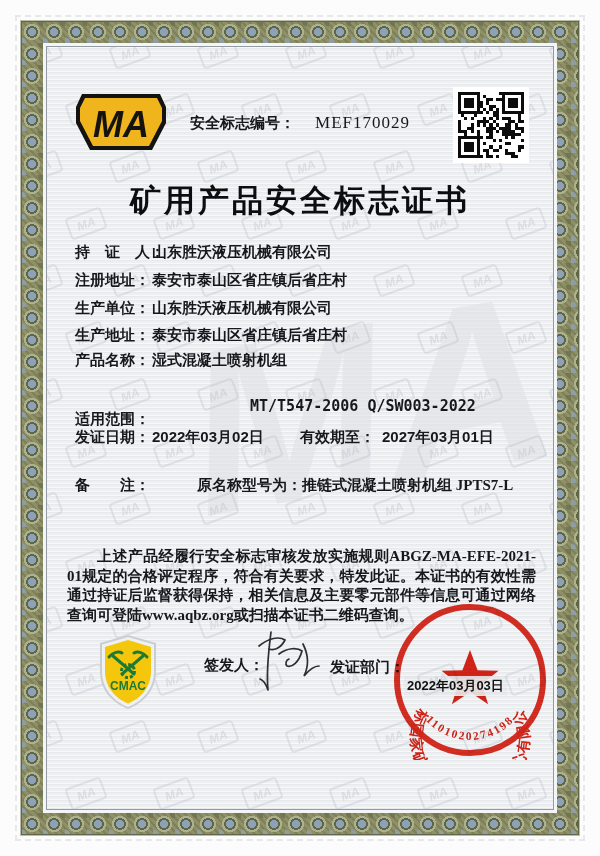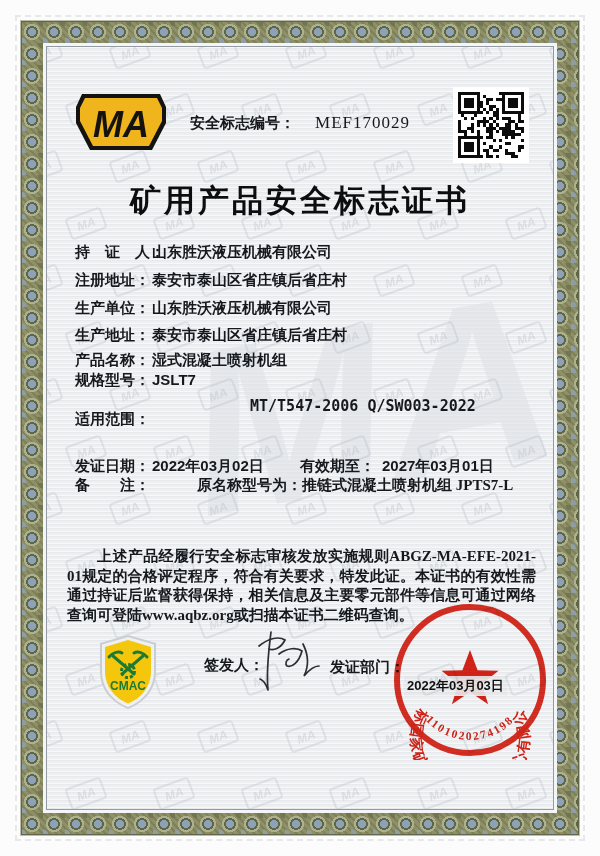--- a/index.html
+++ b/index.html
@@ -630,31 +630,27 @@
       <span class="val kai">山东胜沃液压机械有限公司</span>
     </div>
     <div class="row" style="top:279px">
       <span class="lbl">生产地址：</span>
       <span class="val kai">泰安市泰山区省庄镇后省庄村</span>
     </div>
     <div class="row" style="top:304px">
       <span class="lbl">产品名称：</span>
       <span class="val kai">湿式混凝土喷射机组</span>
     </div>
-    <div class="row" style="top:324px">
-      <span class="lbl">规格型号：</span>
-      <span class="val sans">JSLT7</span>
-    </div>
     <div class="row" style="top:350px">
       <span class="val mono" style="left:203px">MT/T547-2006 Q/SW003-2022</span>
     </div>
     <div class="row" style="top:363px">
       <span class="lbl">适用范围：</span>
     </div>
-    <div class="row" style="top:410px">
+    <div class="row" style="top:381px">
       <span class="lbl">发证日期：</span>
       <span class="val sans">2022年03月02日</span>
       <span class="lbl" style="left:253px">有效期至：</span>
       <span class="val sans" style="left:335px">2027年03月01日</span>
     </div>
     <div class="row" style="top:429px">
       <span class="lbl">备　　注：</span>
       <span class="val kai" style="left:150px">原名称型号为：推链式混凝土喷射机组 JPTS7-L</span>
     </div>
 

